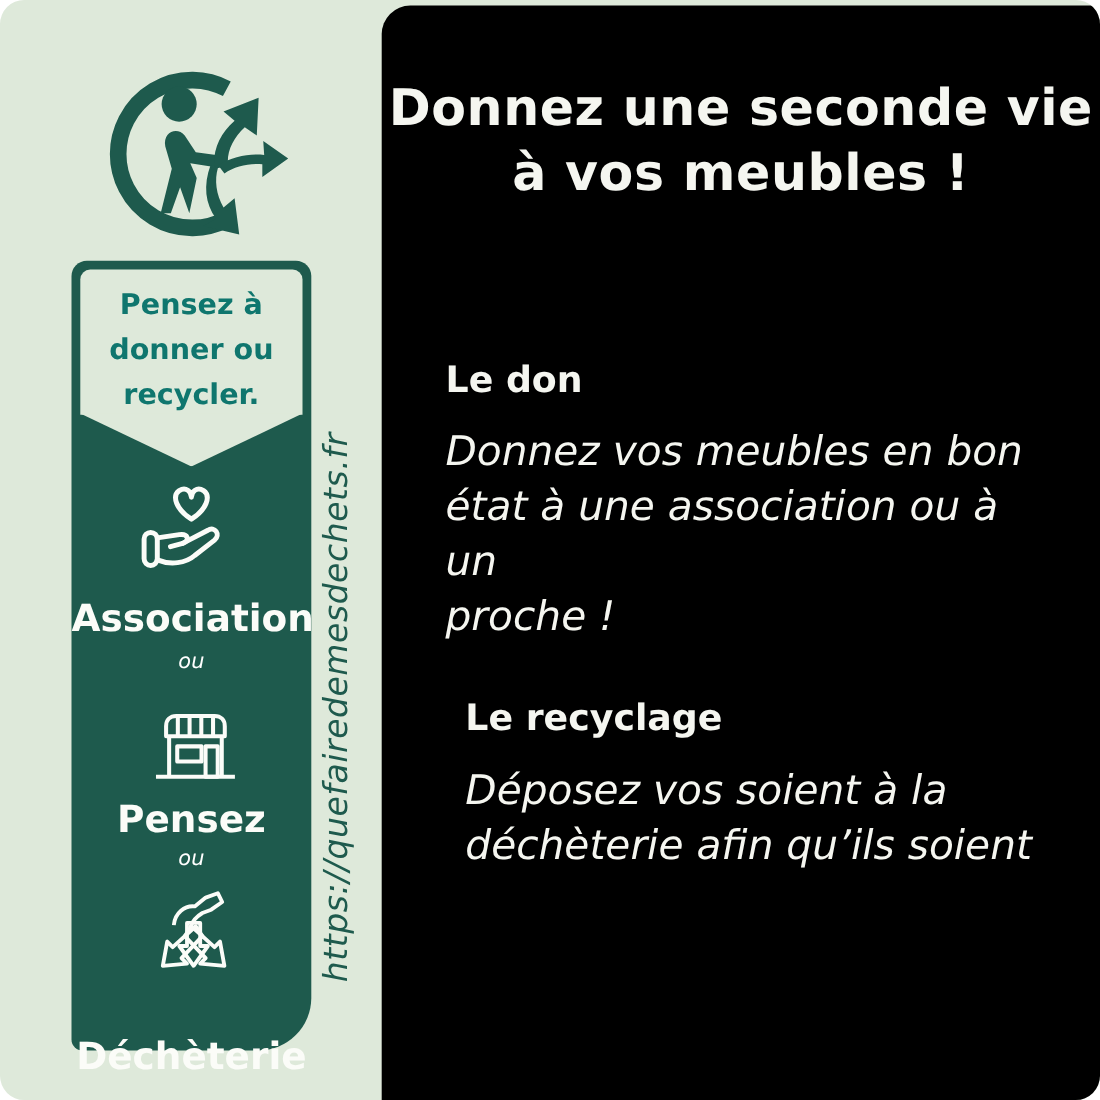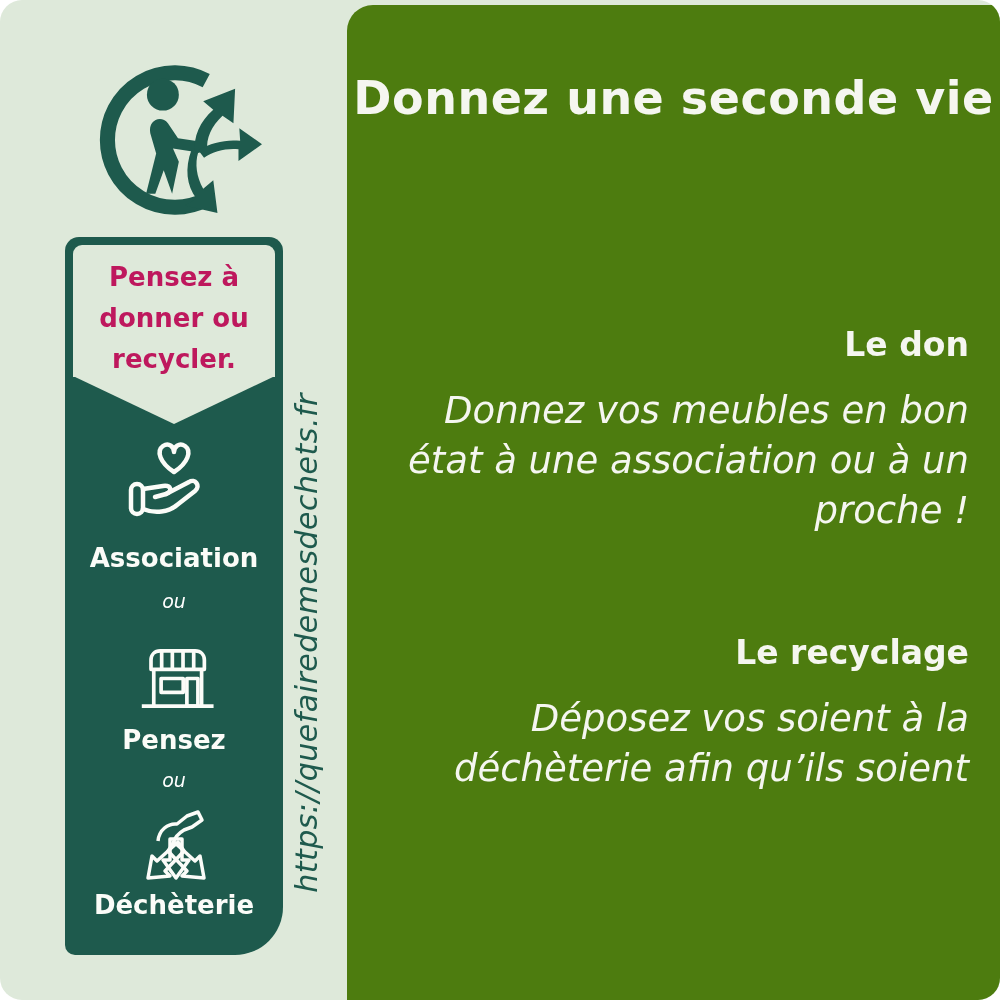--- a/index.html
+++ b/index.html
@@ -9,45 +9,45 @@
   
   .triman{position:absolute;left:94px;top:56px;width:168px;height:168px;}
 
   .pennant{position:absolute;left:65px;top:237px;width:218px;height:718px;
            background:#1e5a4d;border-radius:14px 14px 48px 10px;}
   .pennant-light{position:absolute;top:8px;left:8px;right:8px;height:132px;
                  background:#dee9da;border-radius:9px 9px 0 0;}
   .pennant-v{position:absolute;top:139px;left:8px;right:8px;height:48px;background:#dee9da;
              clip-path:polygon(0 0,100% 0,50% 100%);}
   .banner-text{position:absolute;top:12px;left:0;right:0;text-align:center;
-               color:#be185d;font-weight:bold;font-size:26px;line-height:41px;}
+               color:#0f766e;font-weight:bold;font-size:26px;line-height:41px;}
   .opt-icon{position:absolute;left:50%;transform:translateX(-50%);}
   .opt-label{position:absolute;left:0;right:0;text-align:center;color:#fbfcf8;
-             font-weight:bold;font-size:26px;}
+             font-weight:bold;font-size:34px;}
   .opt-sep{position:absolute;left:0;right:0;text-align:center;color:#ffffff;
            font-style:italic;font-size:19px;}
   .icon-hand{top:196px;width:110px;height:102px;}
   .lbl-assoc{top:306px;}
   .sep-1{top:353px;}
   .icon-store{top:390px;width:116px;height:92px;}
   .lbl-mag{top:488px;}
   .sep-2{top:532px;}
   .icon-dech{top:562px;width:104px;height:100px;}
-  .lbl-dech{top:653px;}
+  .lbl-dech{top:704px;}
 
   .url-vertical{position:absolute;left:306px;top:643px;transform:translate(-50%,-50%) rotate(-90deg);
                 white-space:nowrap;color:#1e5a4d;font-style:italic;font-size:30px;letter-spacing:.5px;
                 text-decoration:none;}
 
   
   .panel{position:absolute;left:347px;top:5px;width:653px;height:995px;
-         background:#4d7c0f;border-radius:26px 0 0 0;}
+         background:#000000;border-radius:26px 0 0 0;}
   .panel-title{position:absolute;top:64px;left:0;right:0;text-align:center;
                color:#f5f6f0;font-weight:bold;font-size:46px;line-height:59px;letter-spacing:.5px;}
-  .section{position:absolute;left:58px;right:31px;text-align:right;}
+  .section{position:absolute;left:58px;right:52px;}
   .section-1{top:320px;}
   .section-2{top:628px;margin-left:18px;}
   .section-heading{color:#f5f6f0;font-weight:bold;font-size:33px;margin:0 0 22px 0;}
   .section-body{color:#f5f6f0;font-style:italic;font-size:37px;line-height:50px;}
 </style>
 </head>
 <body>
 
 <div class="card">
 
@@ -109,20 +109,21 @@
       </svg>
     </div>
     <div class="opt-label lbl-dech">Déchèterie</div>
   </div>
 
   <div class="url-vertical">https://quefairedemesdechets.fr</div>
 
   <div class="panel">
     <div class="panel-title">
       <div>Donnez une seconde vie</div>
+      <div>à vos meubles !</div>
     </div>
 
     <div class="section section-1">
       <div class="section-heading">Le don</div>
       <div class="section-body">
         <div>Donnez vos meubles en bon</div>
         <div>état à une association ou à un</div>
         <div>proche !</div>
       </div>
     </div>

